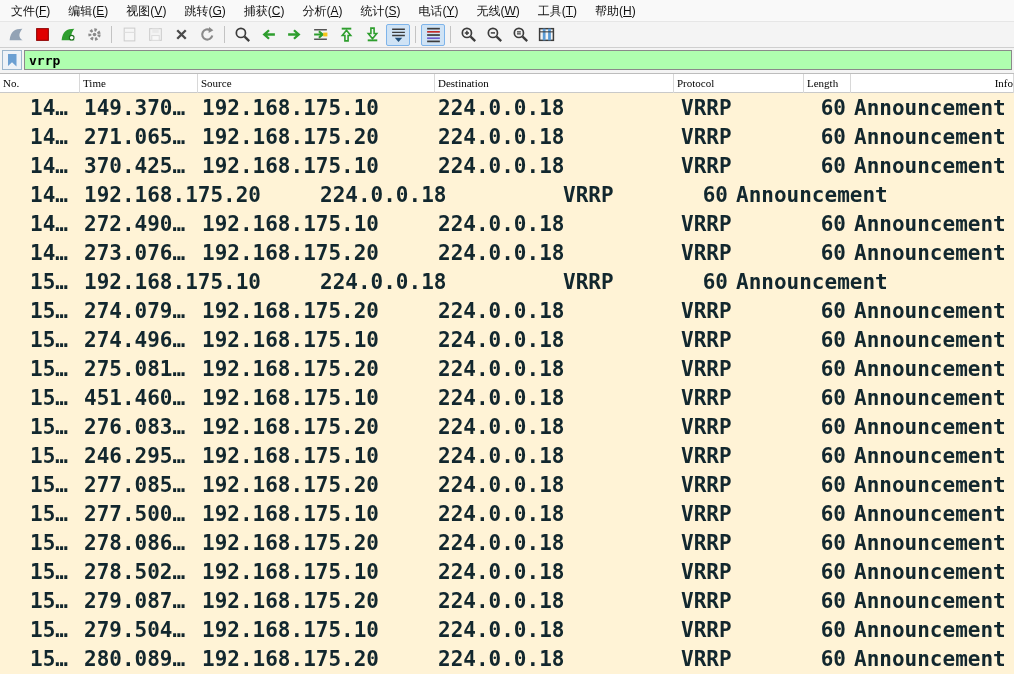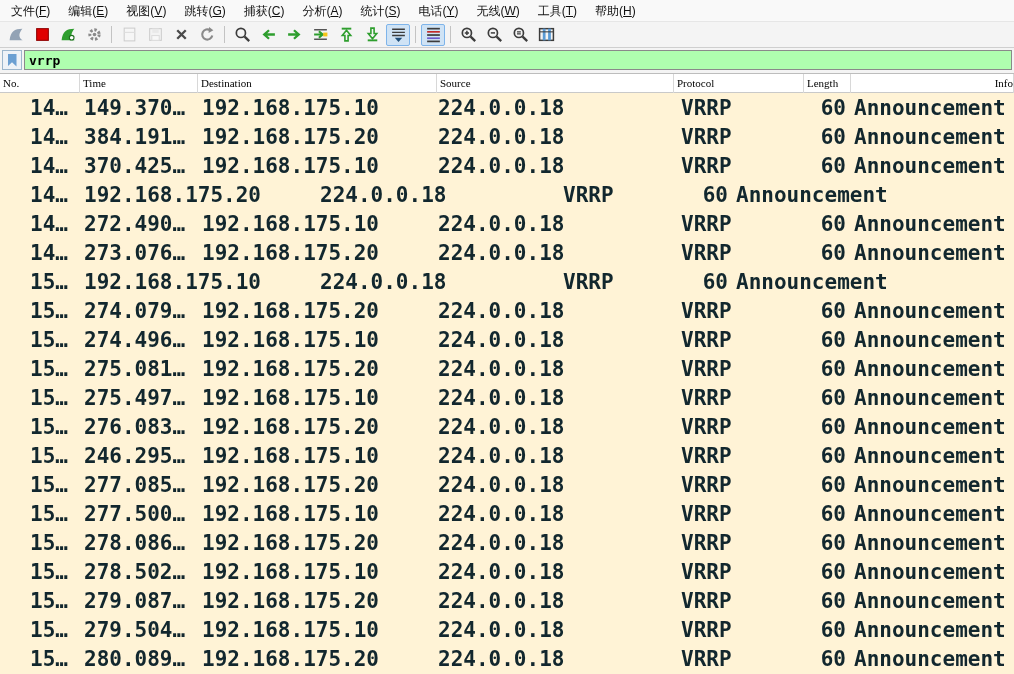--- a/index.html
+++ b/index.html
@@ -268,39 +268,39 @@
   <div class="bookmark-btn">
     <div class="bookmark-shape"></div>
   </div>
   <input class="filter-input" type="text" value="vrrp" style="">
 </div>
 
 <div class="packet-list">
   <div class="pl-header">
       <div class="hcell" style="width: 80px;">No.</div>
       <div class="hcell" style="width: 118px;">Time</div>
+      <div class="hcell" style="width: 237px;">Source</div>
       <div class="hcell" style="width: 239px;">Destination</div>
-      <div class="hcell" style="width: 237px;">Source</div>
       <div class="hcell" style="width: 130px;">Protocol</div>
       <div class="hcell" style="width: 47px;">Length</div>
       <div class="hcell" style="width: 163px; text-align: right;">Info</div>
     </div>
   <div class="pl-body">
       <div class="prow">
         <div class="cell al-right" style="width: 80px; padding-right: 12px;">14…</div>
         <div class="cell" style="width: 118px; padding-left: 4px;">149.370…</div>
         <div class="cell" style="width: 237px; padding-left: 4px;">192.168.175.10</div>
         <div class="cell" style="width: 239px; padding-left: 3px;">224.0.0.18</div>
         <div class="cell" style="width: 130px; padding-left: 7px;">VRRP</div>
         <div class="cell al-right" style="width: 47px; padding-right: 5px;">60</div>
         <div class="cell" style="width: 163px; padding-left: 3px;">Announcement</div>
       </div>
       <div class="prow">
         <div class="cell al-right" style="width: 80px; padding-right: 12px;">14…</div>
-        <div class="cell" style="width: 118px; padding-left: 4px;">384.191…</div>
+        <div class="cell" style="width: 118px; padding-left: 4px;">271.065…</div>
         <div class="cell" style="width: 237px; padding-left: 4px;">192.168.175.20</div>
         <div class="cell" style="width: 239px; padding-left: 3px;">224.0.0.18</div>
         <div class="cell" style="width: 130px; padding-left: 7px;">VRRP</div>
         <div class="cell al-right" style="width: 47px; padding-right: 5px;">60</div>
         <div class="cell" style="width: 163px; padding-left: 3px;">Announcement</div>
       </div>
       <div class="prow">
         <div class="cell al-right" style="width: 80px; padding-right: 12px;">14…</div>
         <div class="cell" style="width: 118px; padding-left: 4px;">370.425…</div>
         <div class="cell" style="width: 237px; padding-left: 4px;">192.168.175.10</div>
@@ -365,21 +365,21 @@
         <div class="cell al-right" style="width: 80px; padding-right: 12px;">15…</div>
         <div class="cell" style="width: 118px; padding-left: 4px;">275.081…</div>
         <div class="cell" style="width: 237px; padding-left: 4px;">192.168.175.20</div>
         <div class="cell" style="width: 239px; padding-left: 3px;">224.0.0.18</div>
         <div class="cell" style="width: 130px; padding-left: 7px;">VRRP</div>
         <div class="cell al-right" style="width: 47px; padding-right: 5px;">60</div>
         <div class="cell" style="width: 163px; padding-left: 3px;">Announcement</div>
       </div>
       <div class="prow">
         <div class="cell al-right" style="width: 80px; padding-right: 12px;">15…</div>
-        <div class="cell" style="width: 118px; padding-left: 4px;">275.497…</div>
+        <div class="cell" style="width: 118px; padding-left: 4px;">451.460…</div>
         <div class="cell" style="width: 237px; padding-left: 4px;">192.168.175.10</div>
         <div class="cell" style="width: 239px; padding-left: 3px;">224.0.0.18</div>
         <div class="cell" style="width: 130px; padding-left: 7px;">VRRP</div>
         <div class="cell al-right" style="width: 47px; padding-right: 5px;">60</div>
         <div class="cell" style="width: 163px; padding-left: 3px;">Announcement</div>
       </div>
       <div class="prow">
         <div class="cell al-right" style="width: 80px; padding-right: 12px;">15…</div>
         <div class="cell" style="width: 118px; padding-left: 4px;">276.083…</div>
         <div class="cell" style="width: 237px; padding-left: 4px;">192.168.175.20</div>

